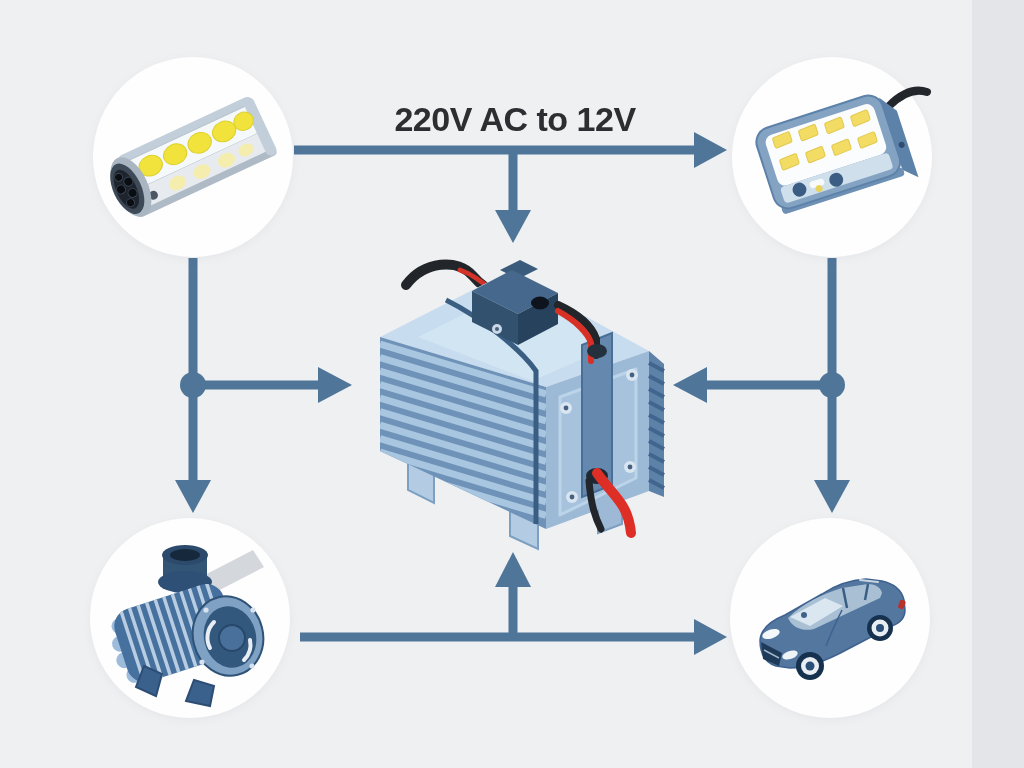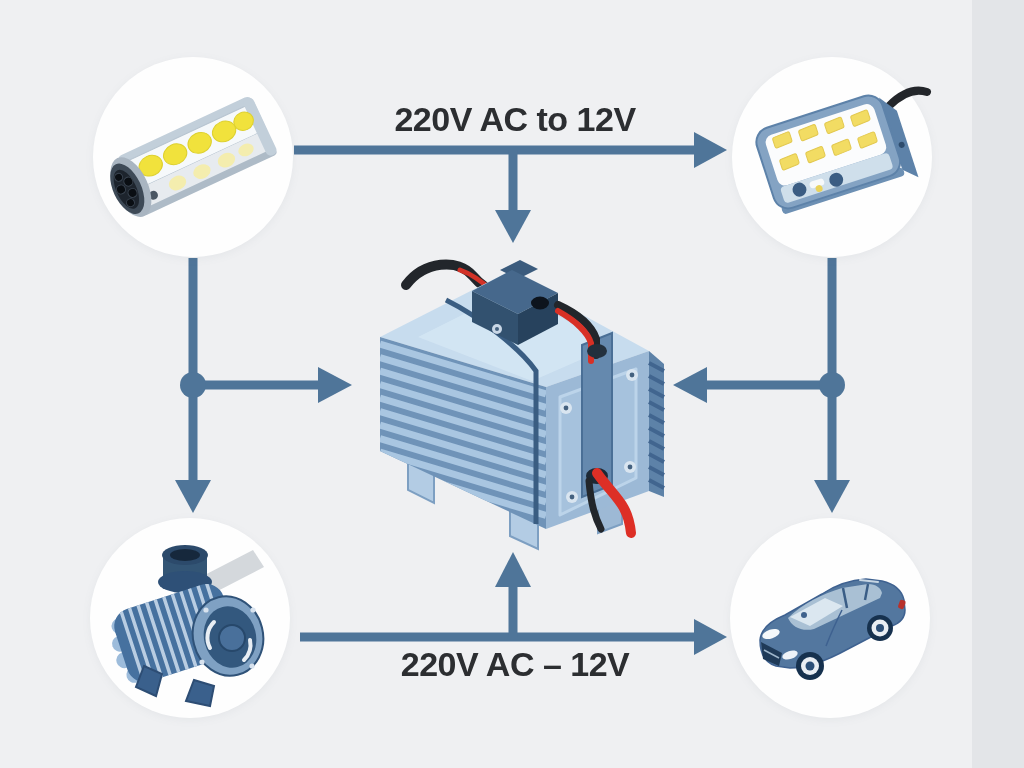--- a/index.html
+++ b/index.html
@@ -55,21 +55,20 @@
       <polygon points="707,367 707,403 673,385"></polygon>
       <polygon points="814,480 850,480 832,513"></polygon>
       <polygon points="694,619 694,655 727,637"></polygon>
       <polygon points="495,587 531,587 513,552"></polygon>
       <circle cx="193" cy="385" r="13"></circle>
       <circle cx="832" cy="385" r="13"></circle>
     </g>
   </svg>
 
   <div class="flow-label top">220V AC to 12V</div>
-  <div class="flow-label bottom">220V AC – 12V</div>
 
   <div class="node tl">
     <svg width="200" height="200" viewBox="0 0 200 200">
       <g transform="rotate(-25 100 100)">
         <rect x="30" y="68" width="148" height="12" rx="6" fill="#c2cfda"></rect>
         <rect x="30" y="76" width="148" height="30" fill="#f6f9fb" stroke="#b7c4d0" stroke-width="1"></rect>
         <rect x="30" y="106" width="148" height="23" fill="#e7ebef"></rect>
         <rect x="30" y="126" width="148" height="7" rx="3.5" fill="#aebbc7"></rect>
         <rect x="168" y="70" width="11" height="62" rx="5" fill="#c2cfda"></rect>
         <g fill="#f1e23c" stroke="#ddd02e" stroke-width="1">

